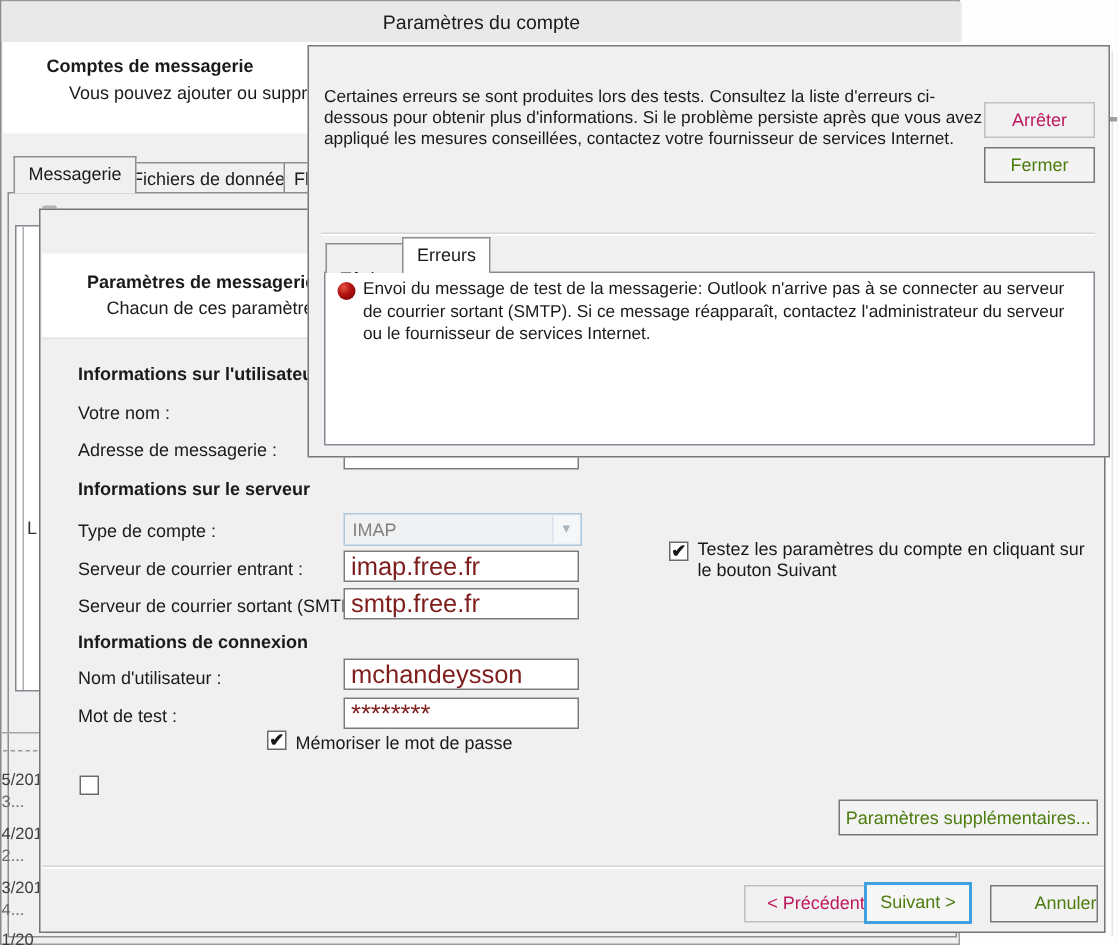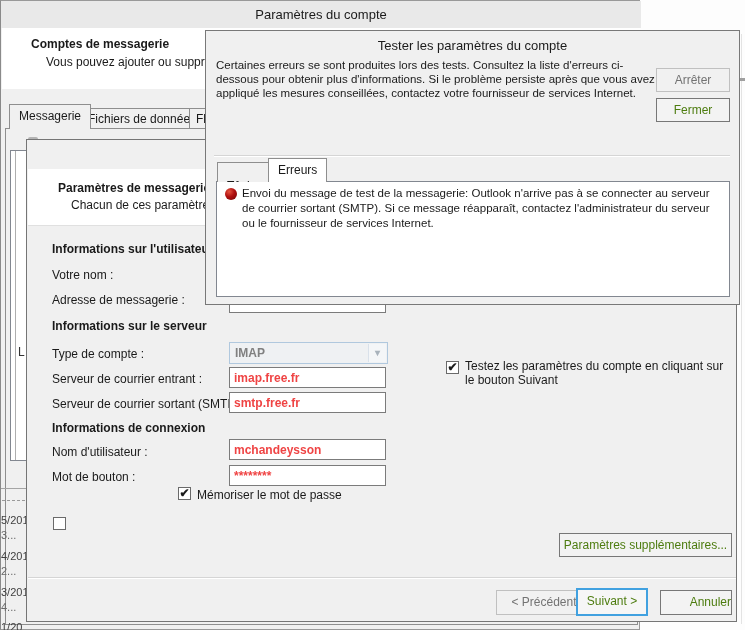--- a/index.html
+++ b/index.html
@@ -30,25 +30,25 @@
   .bw-date { left:0; font-size:11px; color:#3f3f3f; z-index:4; white-space:nowrap; }
   .bw-date.dim { color:#6a6a6a; }
 
   
   .wizard { left:26px; top:139px; width:711px; height:483px; background:#f0f0f0; border:1px solid #757575; z-index:5; }
   .wz-header { left:1px; top:29px; width:709px; height:57px; background:#fff; border-bottom:1px solid #e0e0e0; }
   .wz-header-title { left:30px; top:12px; font-weight:bold; font-size:12px; white-space:nowrap; }
   .wz-header-sub { left:43px; top:29px; font-size:12px; white-space:nowrap; }
   .wz-sect { font-weight:bold; font-size:12px; white-space:nowrap; }
   .wz-label { font-size:12px; white-space:nowrap; }
-  .txt { border:1px solid #7b7b7b; background:#fff; font-family:"Liberation Sans", sans-serif; font-size:12px; color:#ef4444; padding:0 4px;font-weight:bold; }
+  .txt { border:1px solid #7b7b7b; background:#fff; font-family:"Liberation Sans", sans-serif; font-size:17px; color:#7f1d1d; padding:0 4px; }
   .combo { border:1px solid #b0c8de; background:#eff1f3; color:#808080; font-size:12px; line-height:20px; padding-left:5px; }
   .combo-arrow { position:absolute; right:1px; top:1px; bottom:1px; width:18px; background:#f4f6f8; border-left:1px solid #d9e1ea; color:#a9b3bc; text-align:center; line-height:18px; font-size:10px; }
   .btn { background:#f3f3f3; border:1px solid #777; font-family:"Liberation Sans", sans-serif; font-size:12px; color:#4d7c0f; text-align:center; cursor:default; }
-  .btn.disabled { background:#f1f1f1; border-color:#c0c0c0; color:#737373; }
+  .btn.disabled { background:#f1f1f1; border-color:#c0c0c0; color:#be185d; }
   .btn.focused { border:2px solid #41a1e0; background:#f6f6f6; }
   .cb { width:13px; height:13px; background:#fff; border:1px solid #6a6a6a; font-size:12px; line-height:11px; text-align:center; color:#1a1a1a; font-weight:bold; }
   .cb-label { font-size:12px; }
   .etched { border-top:1px solid #d5d5d5; border-bottom:1px solid #fff; height:2px; }
 
   
   .testdlg { left:205px; top:30px; width:535px; height:275px; background:#f0f0f0; border:1px solid #787878; z-index:10; }
   .td-title { left:0; top:7px; width:100%; text-align:center; font-size:13px; color:#1b1b1b; }
   .td-desc { left:10px; top:27px; width:450px; font-size:11.5px; line-height:14px; }
   .td-sep { left:8px; top:124px; width:516px; }
@@ -104,54 +104,53 @@
       <div class="abs wz-header-sub">Chacun de ces paramètres</div>
     </div>
 
     <div class="abs wz-sect" style="left:25px; top:102px;">Informations sur l'utilisateur</div>
     <div class="abs wz-label" style="left:25px; top:128px;">Votre nom :</div>
     <div class="abs wz-label" style="left:25px; top:153px;">Adresse de messagerie :</div>
     <input class="abs txt" style="left: 202px; top: 152px; width: 157px; height: 21px;" value="">
 
     <div class="abs wz-sect" style="left:25px; top:179px;">Informations sur le serveur</div>
     <div class="abs wz-label" style="left:25px; top:207px;">Type de compte :</div>
-    <div class="abs combo" style="left:202px; top:202px; width:159px; height:22px;font-weight:bold;">
+    <div class="abs combo" style="left:202px; top:202px; width:159px; height:22px;">
       <span>IMAP</span>
       <span class="combo-arrow">▾</span>
     </div>
     <div class="abs wz-label" style="left:25px; top:232px;">Serveur de courrier entrant :</div>
     <input class="abs txt" style="left: 202px; top: 227px; width: 157px; height: 21px;" value="imap.free.fr">
     <div class="abs wz-label" style="left:25px; top:257px;">Serveur de courrier sortant (SMTP) :</div>
     <input class="abs txt" style="left: 202px; top: 252px; width: 157px; height: 21px;" value="smtp.free.fr">
 
     <div class="abs wz-sect" style="left:25px; top:281px;">Informations de connexion</div>
     <div class="abs wz-label" style="left:25px; top:305px;">Nom d'utilisateur :</div>
     <input class="abs txt" style="left: 202px; top: 299px; width: 157px; height: 21px;" value="mchandeysson">
-    <div class="abs wz-label" style="left:25px; top:330px;">Mot de bouton :</div>
+    <div class="abs wz-label" style="left:25px; top:330px;">Mot de test :</div>
     <input class="abs txt" style="left: 202px; top: 325px; width: 157px; height: 21px;" value="********">
 
     <div class="abs cb" style="left:151px; top:347px;">✔</div>
     <div class="abs cb-label" style="left:170px; top:348px;">Mémoriser le mot de passe</div>
 
     <div class="abs cb" style="left:26px; top:377px;"></div>
 
     <div class="abs cb" style="left:419px; top:221px;">✔</div>
     <div class="abs cb-label" style="left:438px; top:219px; width:260px;">Testez les paramètres du compte en cliquant sur le bouton Suivant</div>
 
     <div class="abs btn" style="left:532px; top:393px; width:173px; height:24px; line-height:22px;">Paramètres supplémentaires...</div>
 
     <div class="abs etched" style="left:1px; top:437px; width:708px;"></div>
 
     <div class="abs btn disabled" style="left:469px; top:450px; width:96px; height:25px; line-height:23px;">&lt; Précédent</div>
     <div class="abs btn focused" style="left:549px; top:448px; width:72px; height:28px; line-height:23px;">Suivant &gt;</div>
     <div class="abs btn" style="left:633px; top:450px; width:72px; height:25px; line-height:23px;text-align:right;">Annuler</div>
   </div>
 
   <div class="abs testdlg">
-    <div class="abs td-title">Tester les paramètres du compte</div>
     <div class="abs td-desc">Certaines erreurs se sont produites lors des tests. Consultez la liste d'erreurs ci-dessous pour obtenir plus d'informations. Si le problème persiste après que vous avez appliqué les mesures conseillées, contactez votre fournisseur de services Internet.</div>
     <div class="abs btn disabled" style="left:450px; top:37px; width:74px; height:24px; line-height:22px;">Arrêter</div>
     <div class="abs btn" style="left:450px; top:67px; width:74px; height:24px; line-height:22px;">Fermer</div>
     <div class="abs etched td-sep"></div>
     <div class="abs tab td-tab1">Tâches</div>
     <div class="abs tab td-tab2">Erreurs</div>
     <div class="abs td-list">
       <div class="abs err-icon"></div>
       <div class="abs err-text">Envoi du message de test de la messagerie: Outlook n'arrive pas à se connecter au serveur de courrier sortant (SMTP). Si ce message réapparaît, contactez l'administrateur du serveur ou le fournisseur de services Internet.</div>
     </div>

